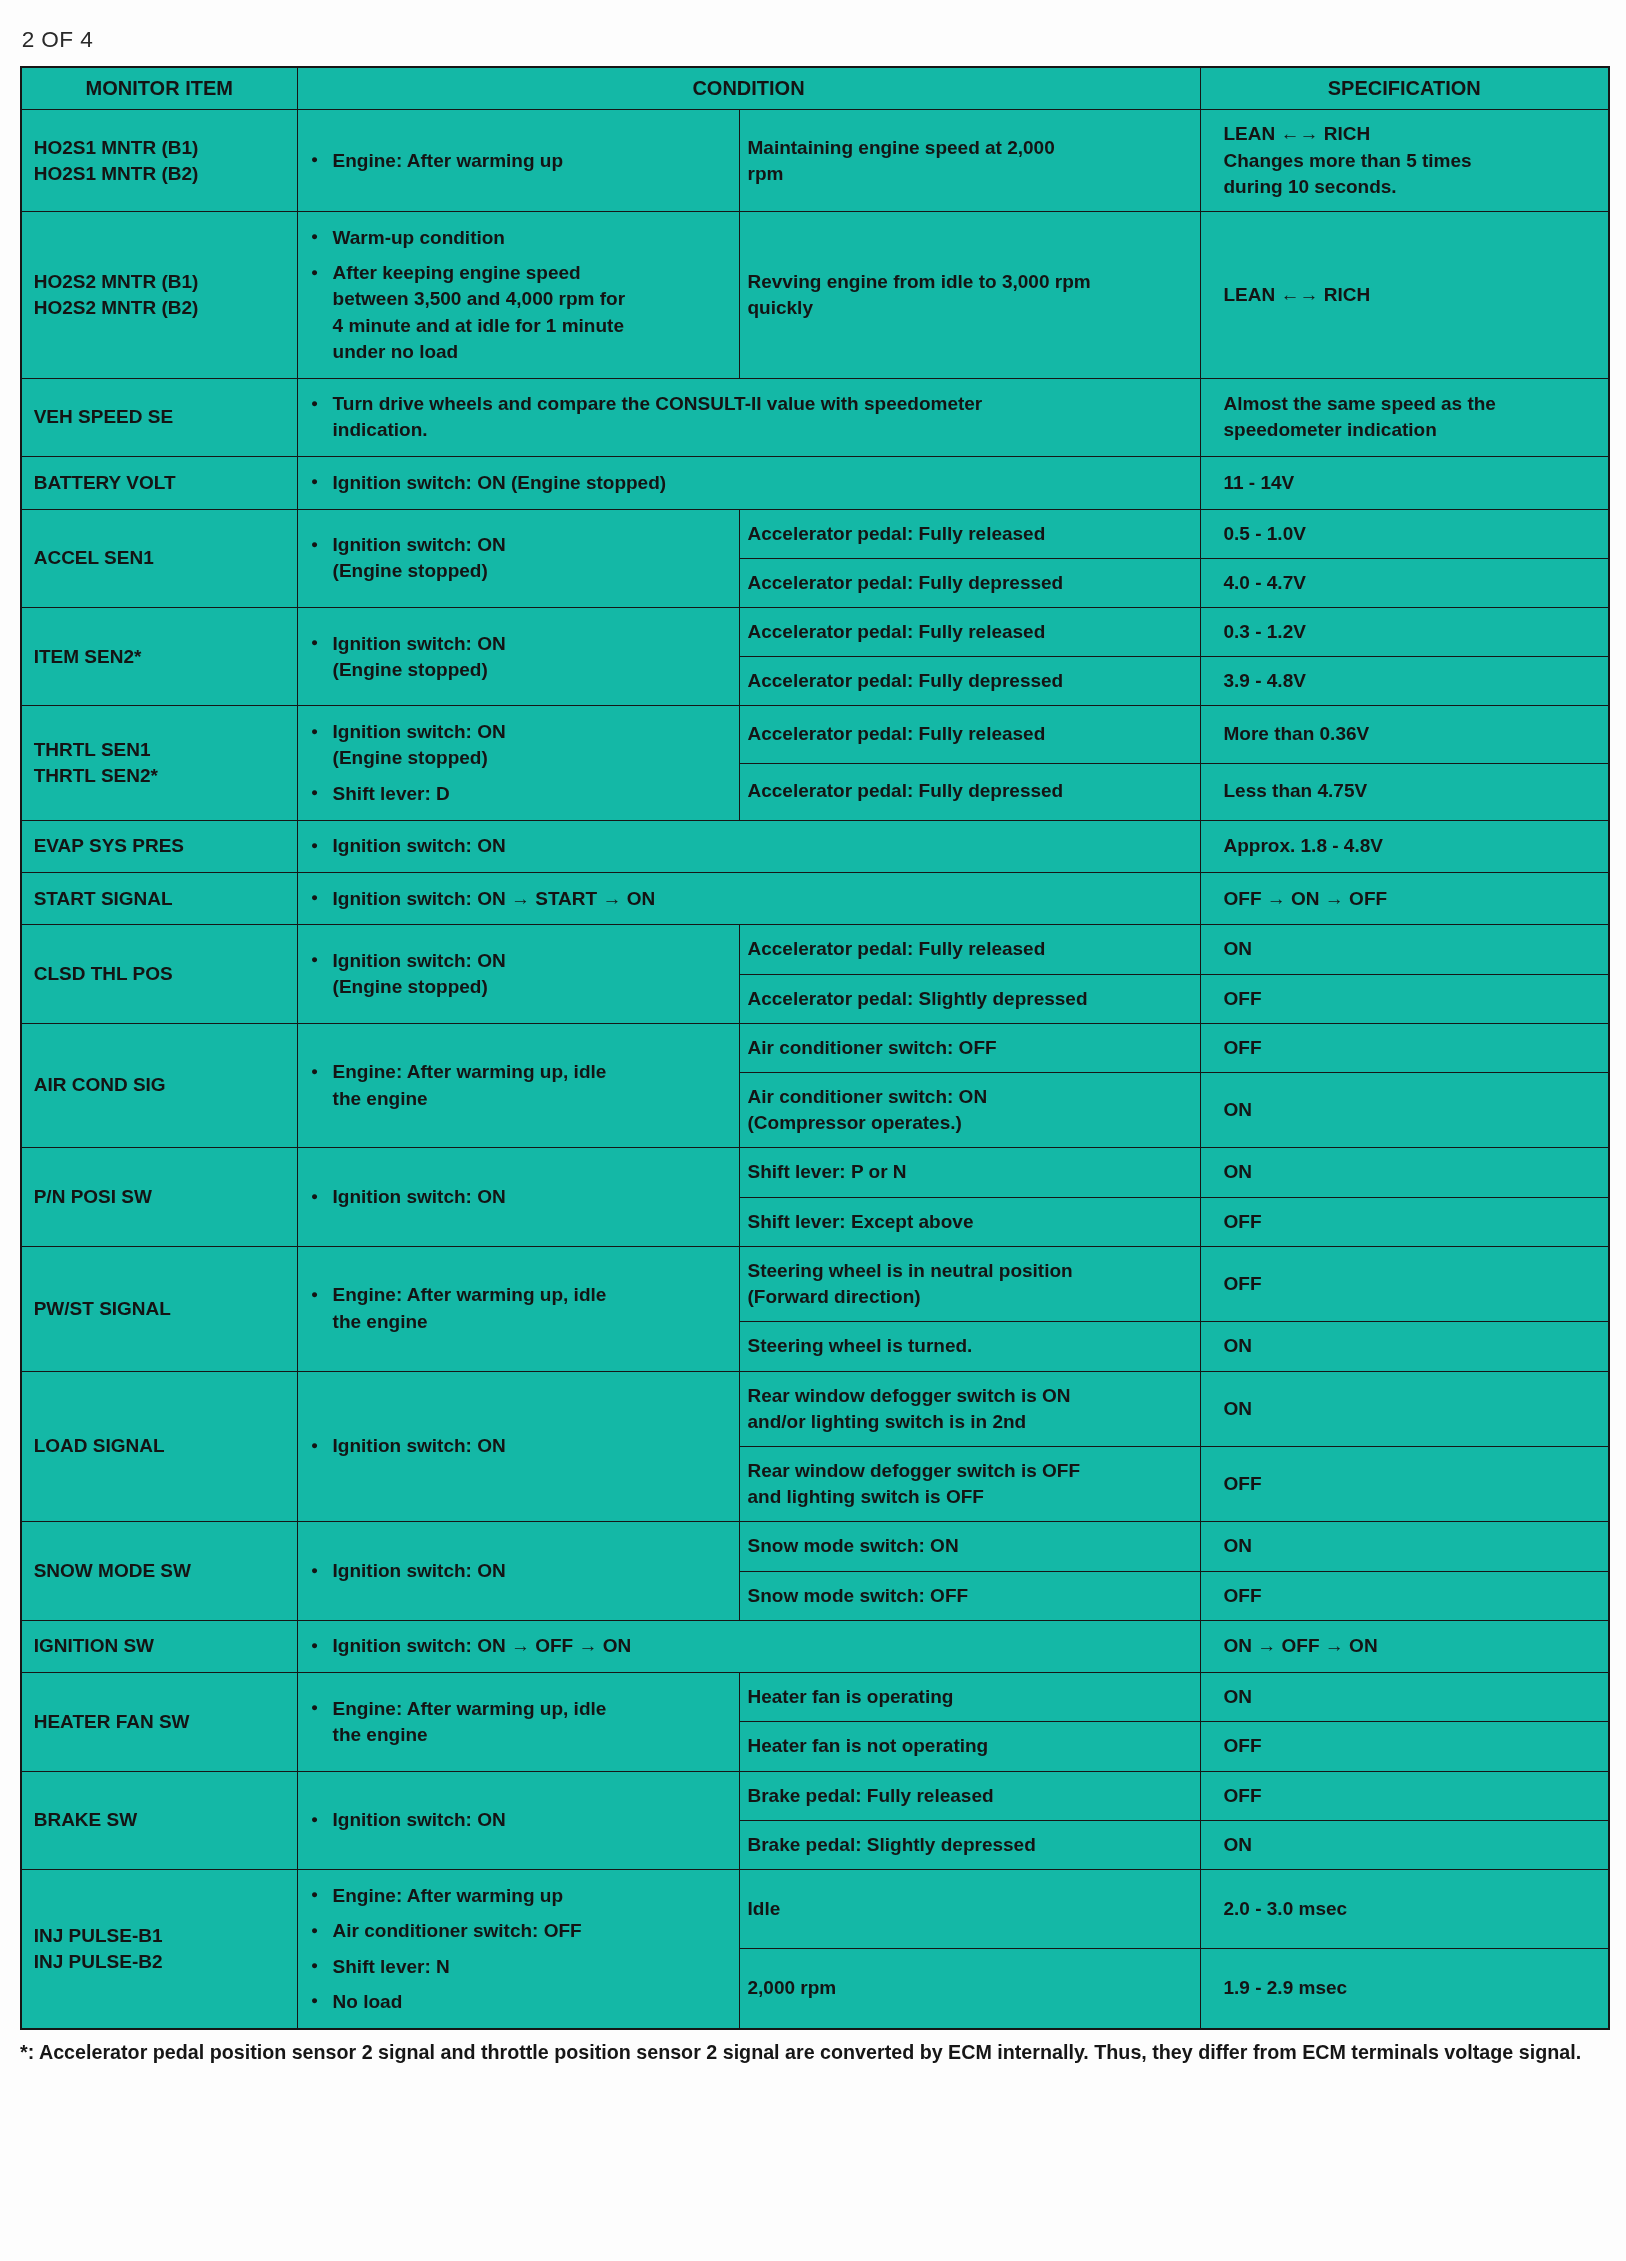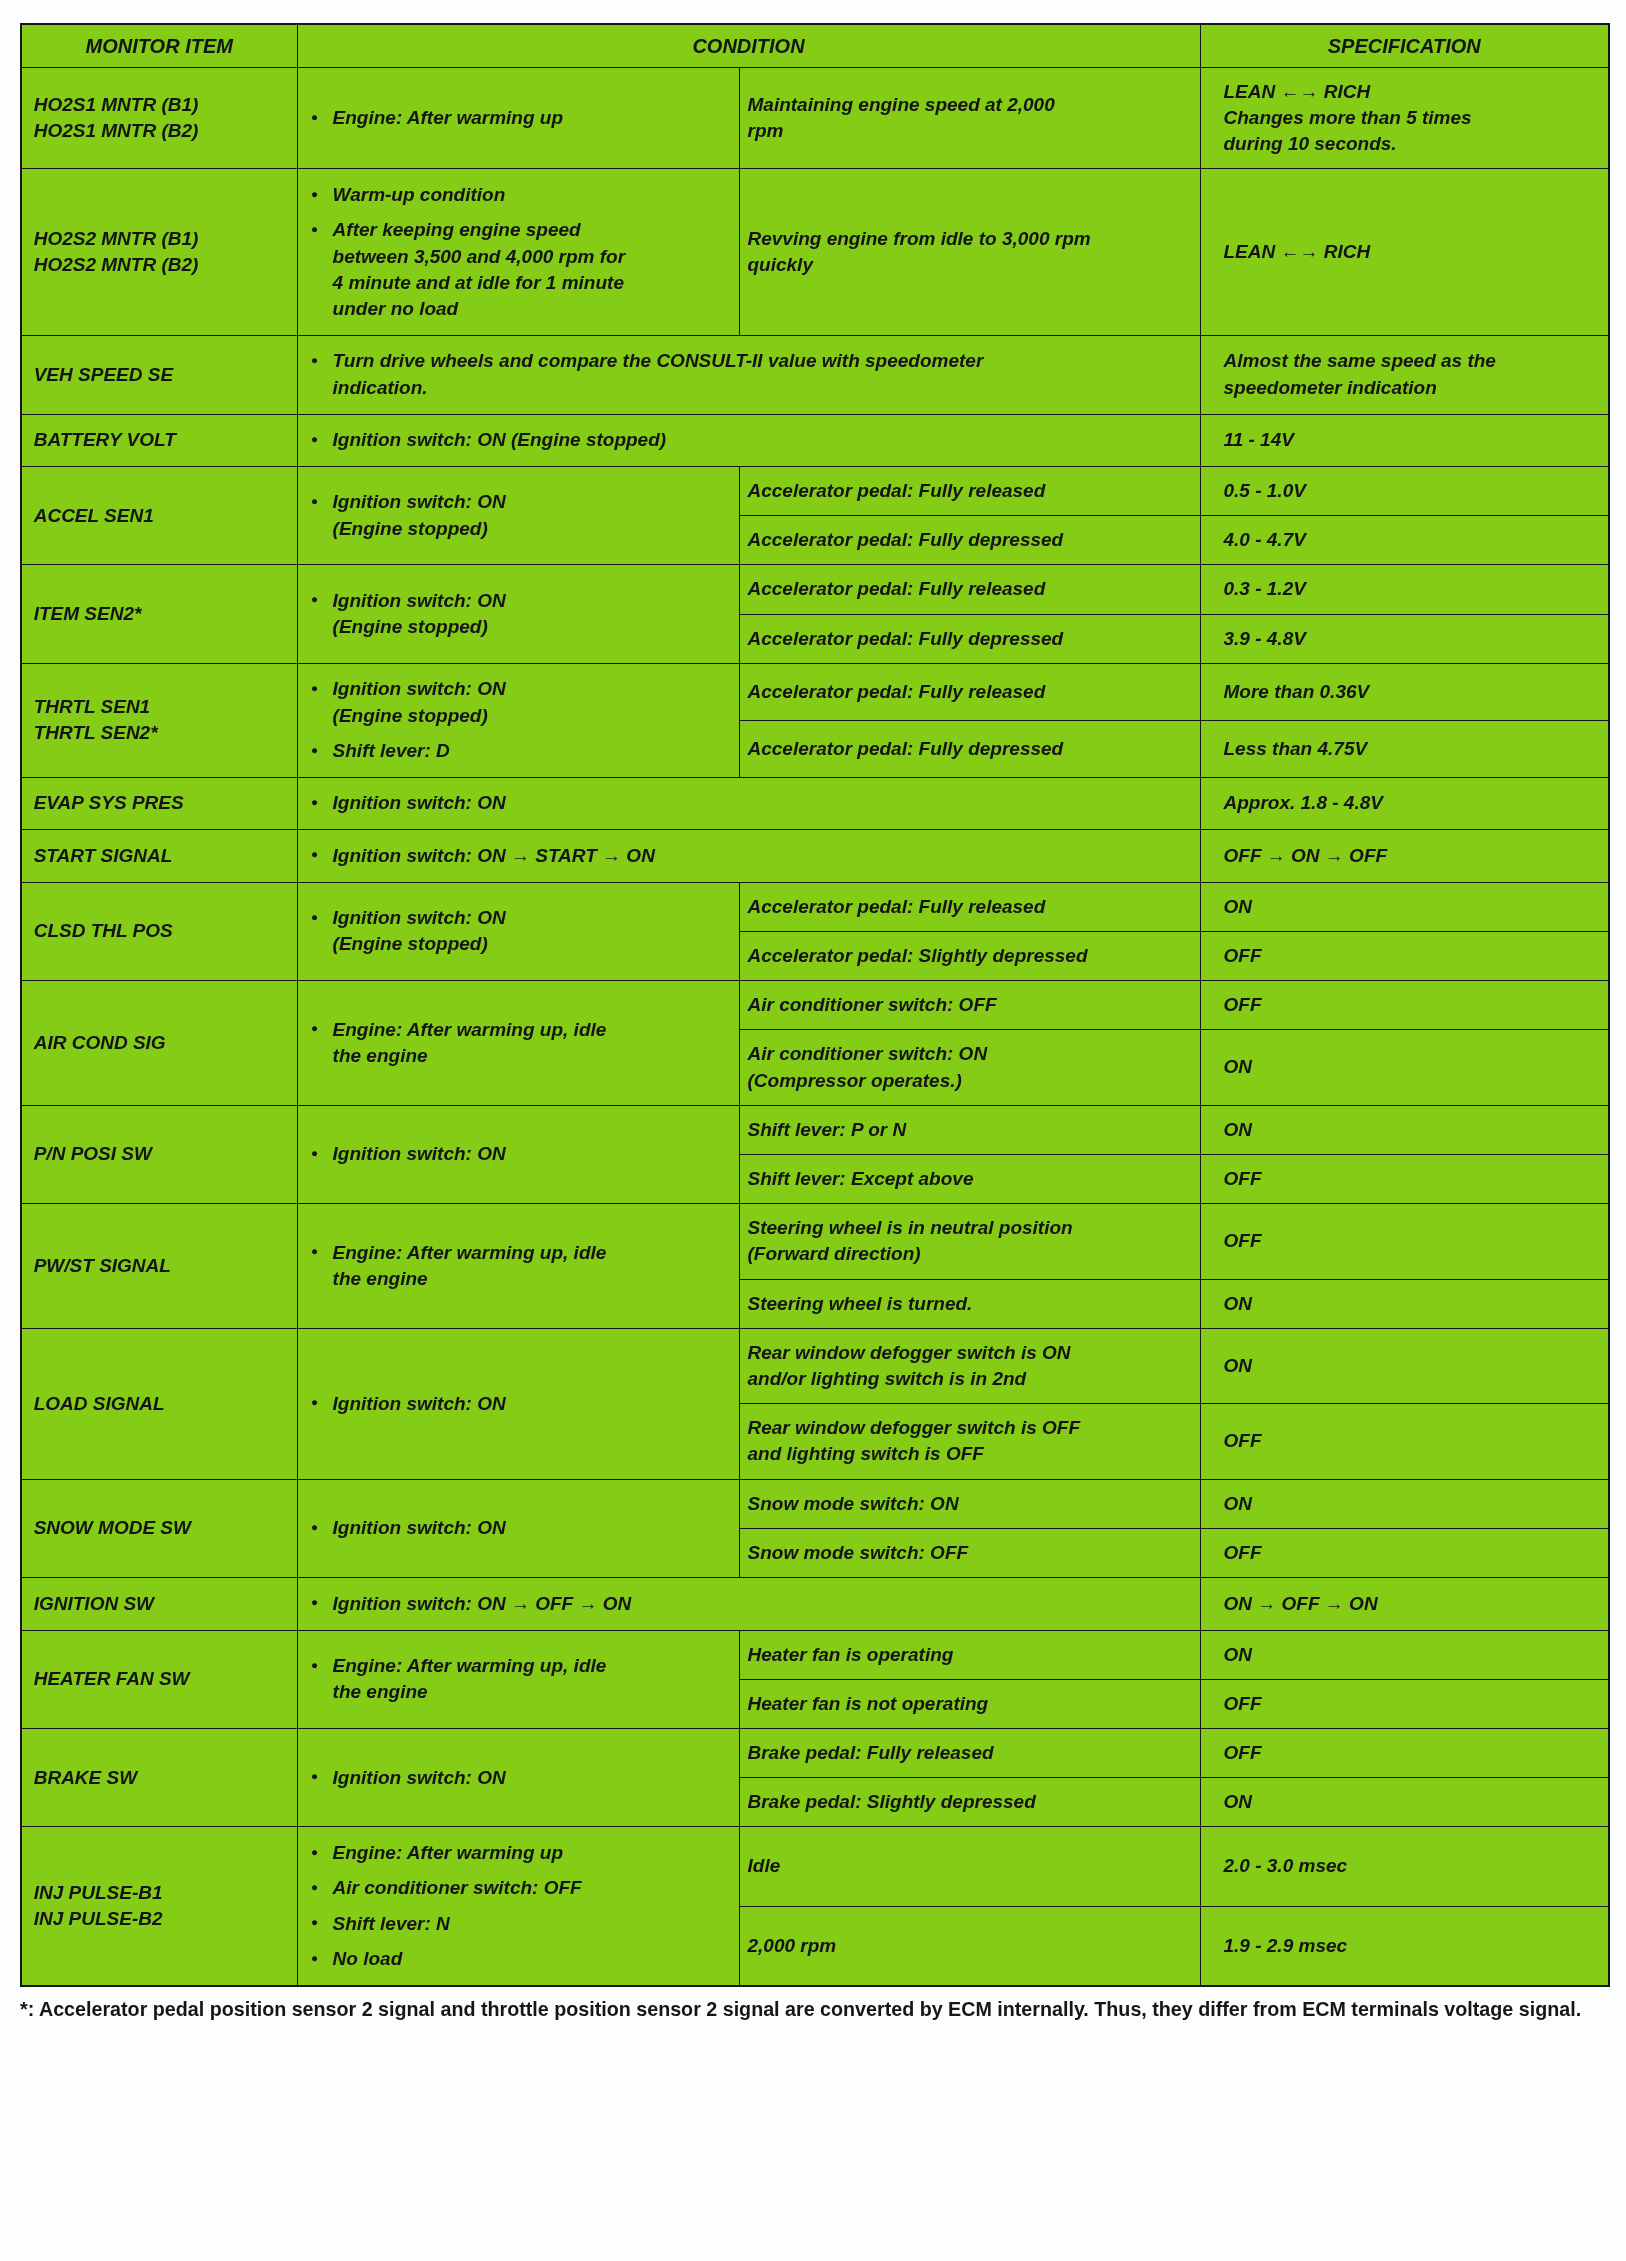--- a/index.html
+++ b/index.html
@@ -16,22 +16,21 @@
     font-size: 22.6px;
     color: #2a2a2a;
     letter-spacing: 0.4px;
     margin: 3.3px 0 13.4px 1.7px;
   }
   table.spec-table {
     width: 1588px;
     border-collapse: collapse;
     table-layout: fixed;
     border: 2.5px solid #161616;
-    background: #84cc16;
-    font-style: italic;
+    background: #14b8a6;
   }
   .spec-table col.c-item  { width: 276px; }
   .spec-table col.c-condl { width: 442px; }
   .spec-table col.c-condr { width: 461px; }
   .spec-table col.c-spec  { width: 409px; }
   .spec-table th, .spec-table td {
     border: 1.7px solid #161616;
     vertical-align: middle;
   }
   .spec-table th {
@@ -74,20 +73,21 @@
     margin-top: 28.5px;
     font-size: 17.6px;
     color: #2f2f2f;
   }
 </style>
 </head>
 <body>
 
 <div class="page">
 
+  <div class="page-label">2 OF 4</div>
 
   <table class="spec-table">
     <colgroup>
       <col class="c-item">
         <col class="c-condl">
         <col class="c-condr">
         <col class="c-spec">
     </colgroup>
     <thead>
       <tr>

